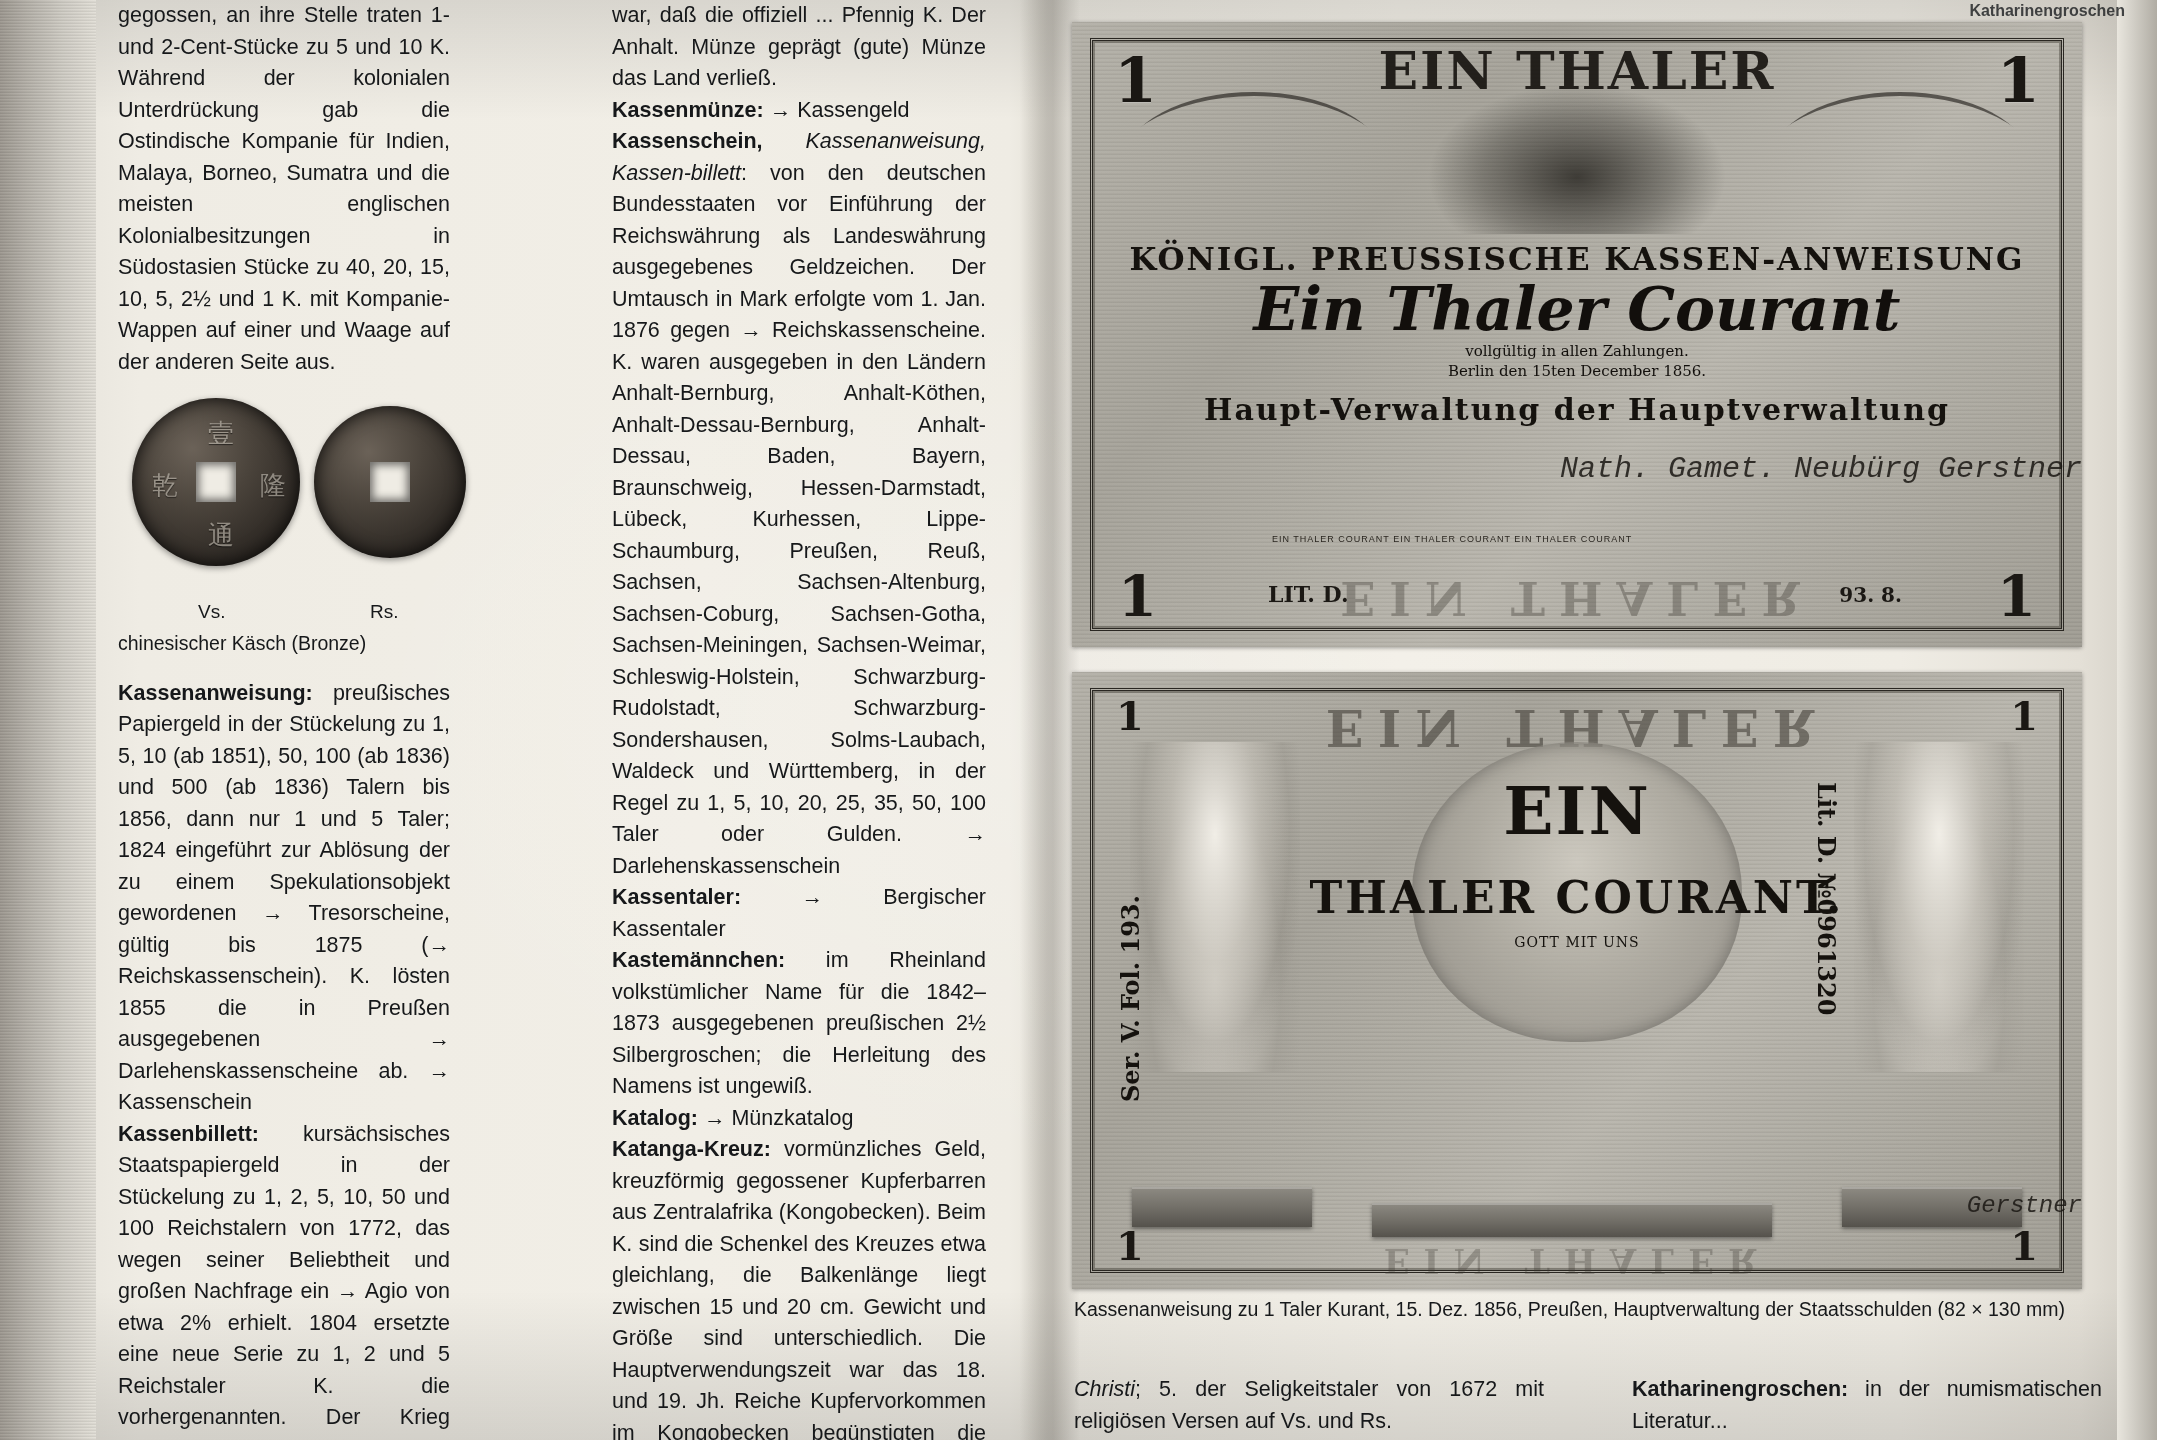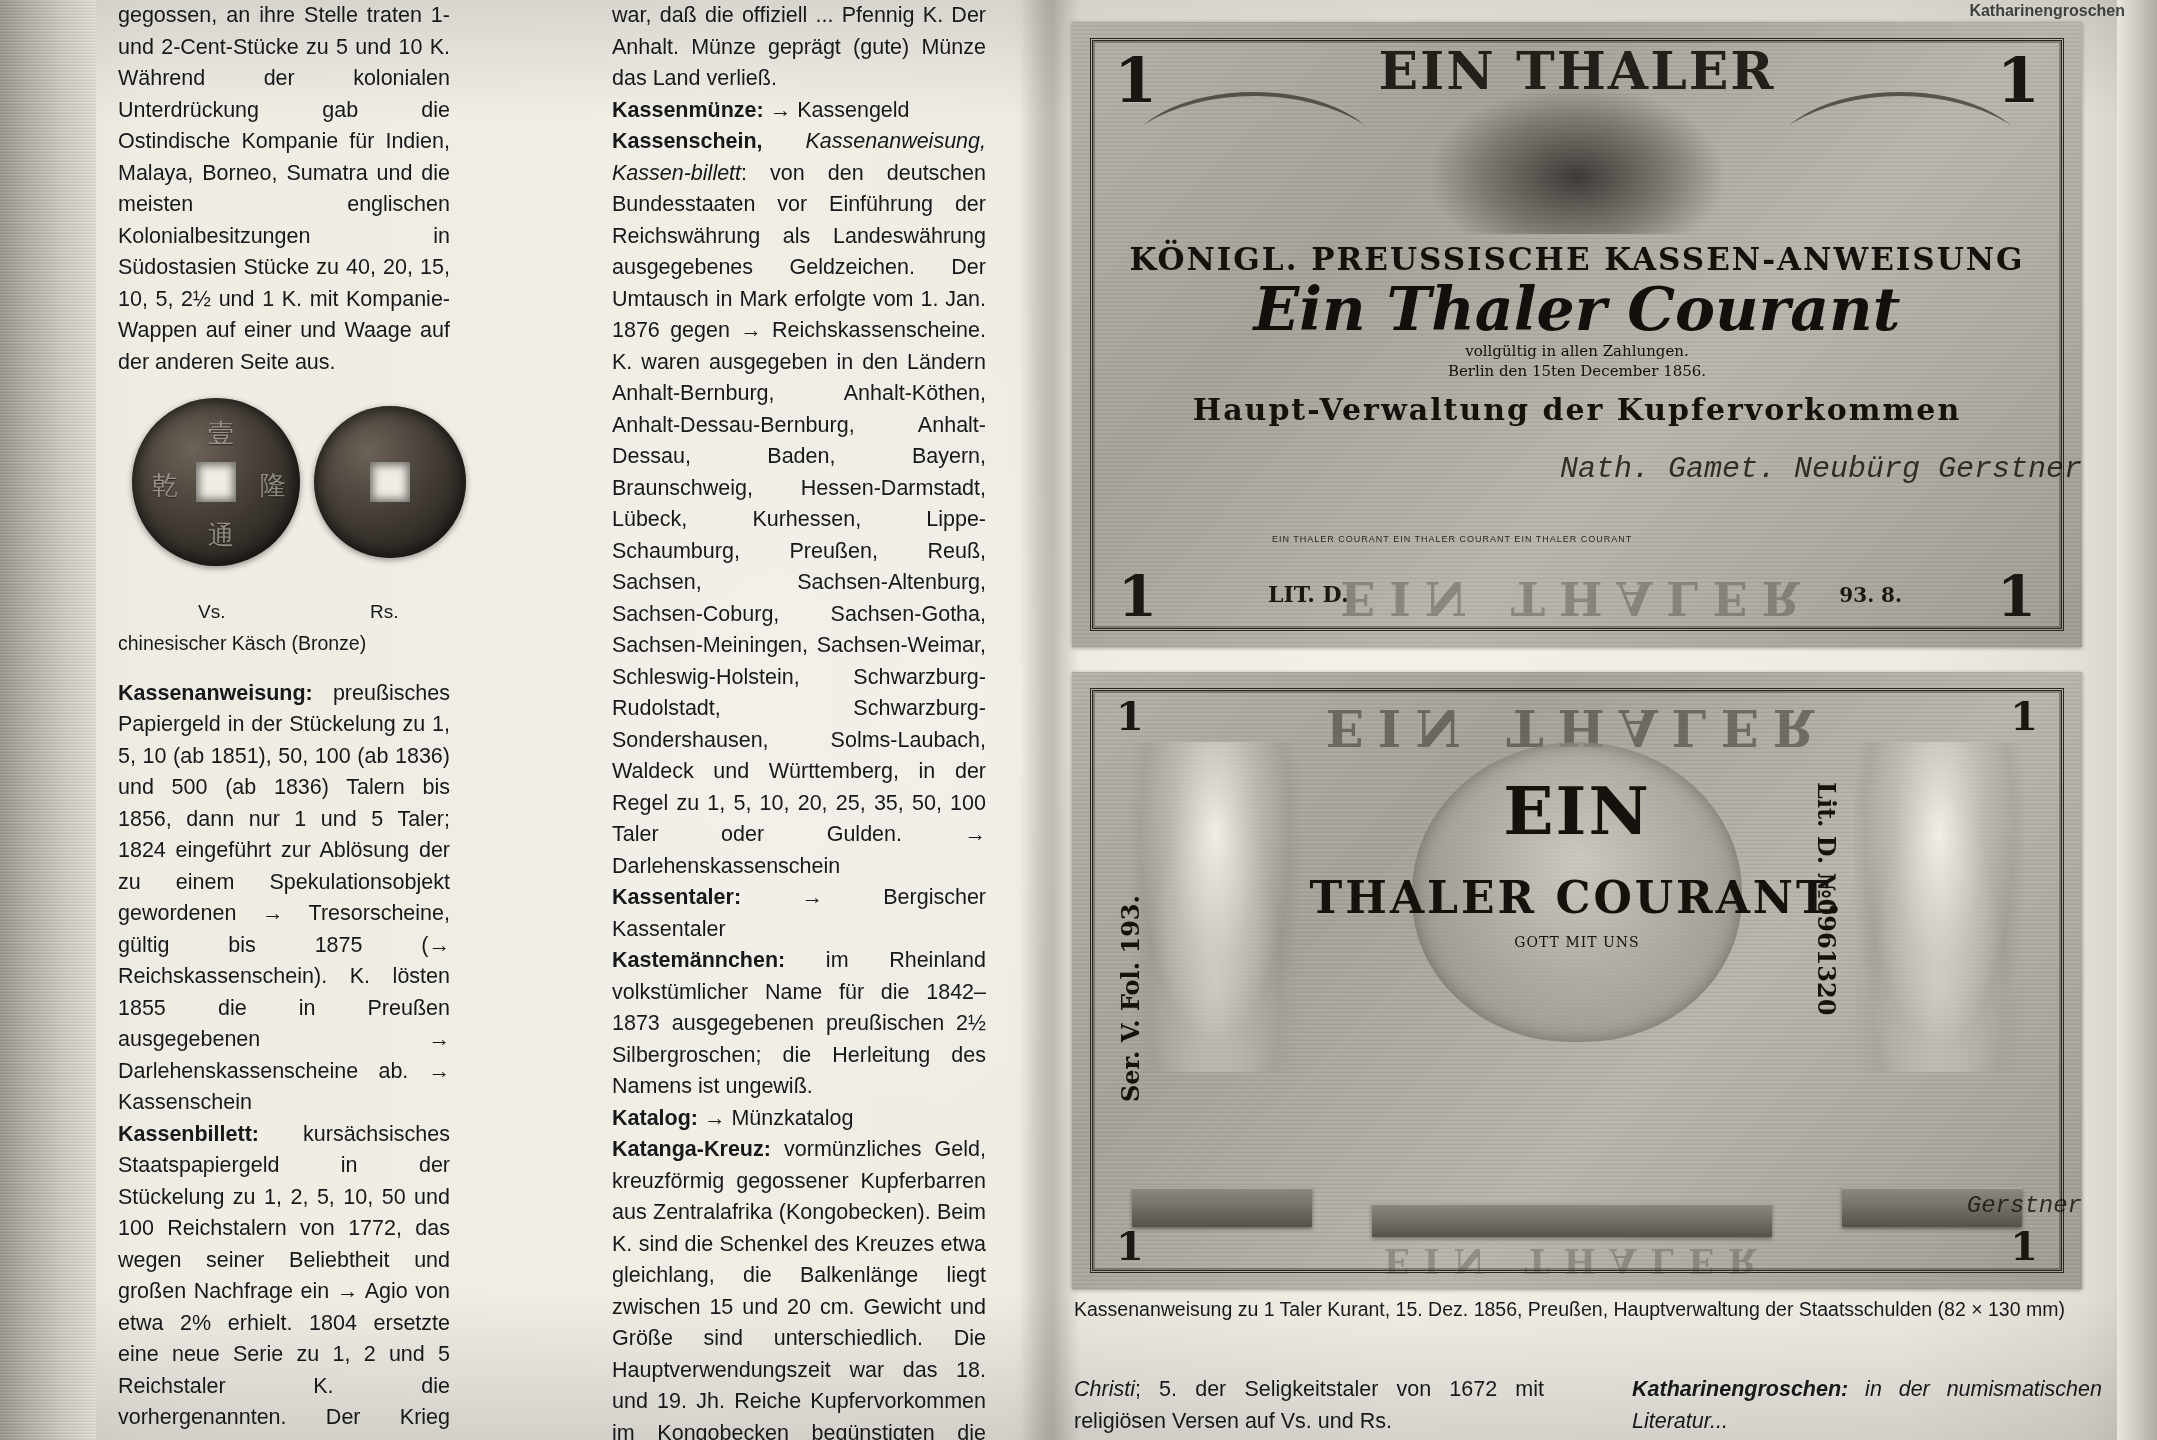--- a/index.html
+++ b/index.html
@@ -271,21 +271,21 @@
     font-size: 21.5px;
     line-height: 31.5px;
     color: #16181a;
   }
   .bc {
     position: absolute;
     width: 470px;
     text-align: justify;
   }
   #bc1 { left: 2px; top: 0; }
-  #bc2 { left: 560px; top: 0; font-style: italic; }
+  #bc2 { left: 560px; top: 0; }
 
   
   .book-edge {
     position: absolute;
     left: 0; top: 0; width: 96px; height: 1440px;
     background: linear-gradient(90deg, #9d9890 0%, #b6b2aa 30%, #cfccc4 65%, #e2dfd7 100%);
   }
   .book-edge::after {
     content:"";
     position:absolute; left:0; top:0; right:0; bottom:0;
@@ -382,21 +382,21 @@
         <div class="garland" style="left:52px; top:70px; width:260px;"></div>
         <div class="garland" style="right:52px; top:70px; width:260px;"></div>
 
         <div class="banktitle" style="top:210px; font-size:31px; font-weight:bold;margin-top:9px;">KÖNIGL. PREUSSISCHE        KASSEN-ANWEISUNG</div>
 
         <div class="script" style="top:252px; font-size:60px; font-weight:bold;">Ein Thaler Courant</div>
 
         <div class="script" style="top:320px; font-size:15px; font-style:normal;">vollgültig in allen Zahlungen.</div>
         <div class="script" style="top:340px; font-size:15px; font-style:normal;">Berlin den 15ten December 1856.</div>
 
-        <div class="banktitle" style="top:370px; font-size:30px; font-weight:bold;">Haupt-Verwaltung der Kupfervorkommen</div>
+        <div class="banktitle" style="top:370px; font-size:30px; font-weight:bold;">Haupt-Verwaltung der Hauptverwaltung</div>
 
         <div class="sig" style="top:430px; font-size:30px;">Nath. Gamet.      Neubürg      Gerstner</div>
 
         <div class="micro" style="left:200px; top:512px; width:600px;">EIN THALER COURANT EIN THALER COURANT EIN THALER COURANT</div>
 
         <div class="cornernum" style="left:46px; bottom:18px; font-size:56px;">1</div>
         <div class="cornernum" style="right:46px; bottom:18px; font-size:56px;">1</div>
 
         <div class="cornernum" style="left:196px; bottom:40px; font-size:22px;">LIT. D.</div>
         <div class="cornernum" style="right:180px; bottom:40px; font-size:20px;">93. 8.</div>

